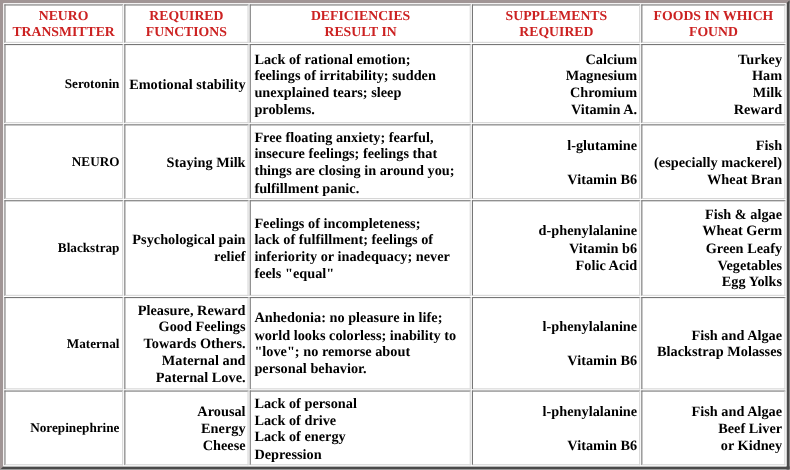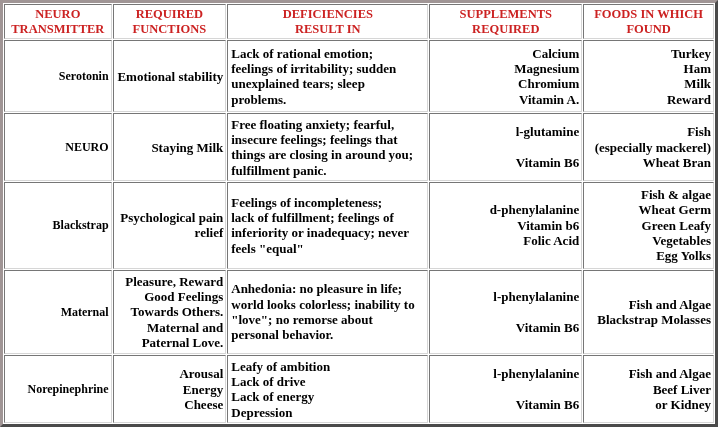--- a/index.html
+++ b/index.html
@@ -135,21 +135,21 @@
 
 Vitamin B6</td>
       <td>Fish and Algae
 Blackstrap Molasses</td>
     </tr>
     <tr class="r4">
       <td class="name">Norepinephrine</td>
       <td>Arousal
 Energy
 Cheese</td>
-      <td class="deficiencies">Leafy of ambition
+      <td class="deficiencies">Lack of personal
 Lack of drive
 Lack of energy
 Depression</td>
       <td>l-phenylalanine
 
 Vitamin B6</td>
       <td>Fish and Algae
 Beef Liver
 or Kidney</td>
     </tr>

